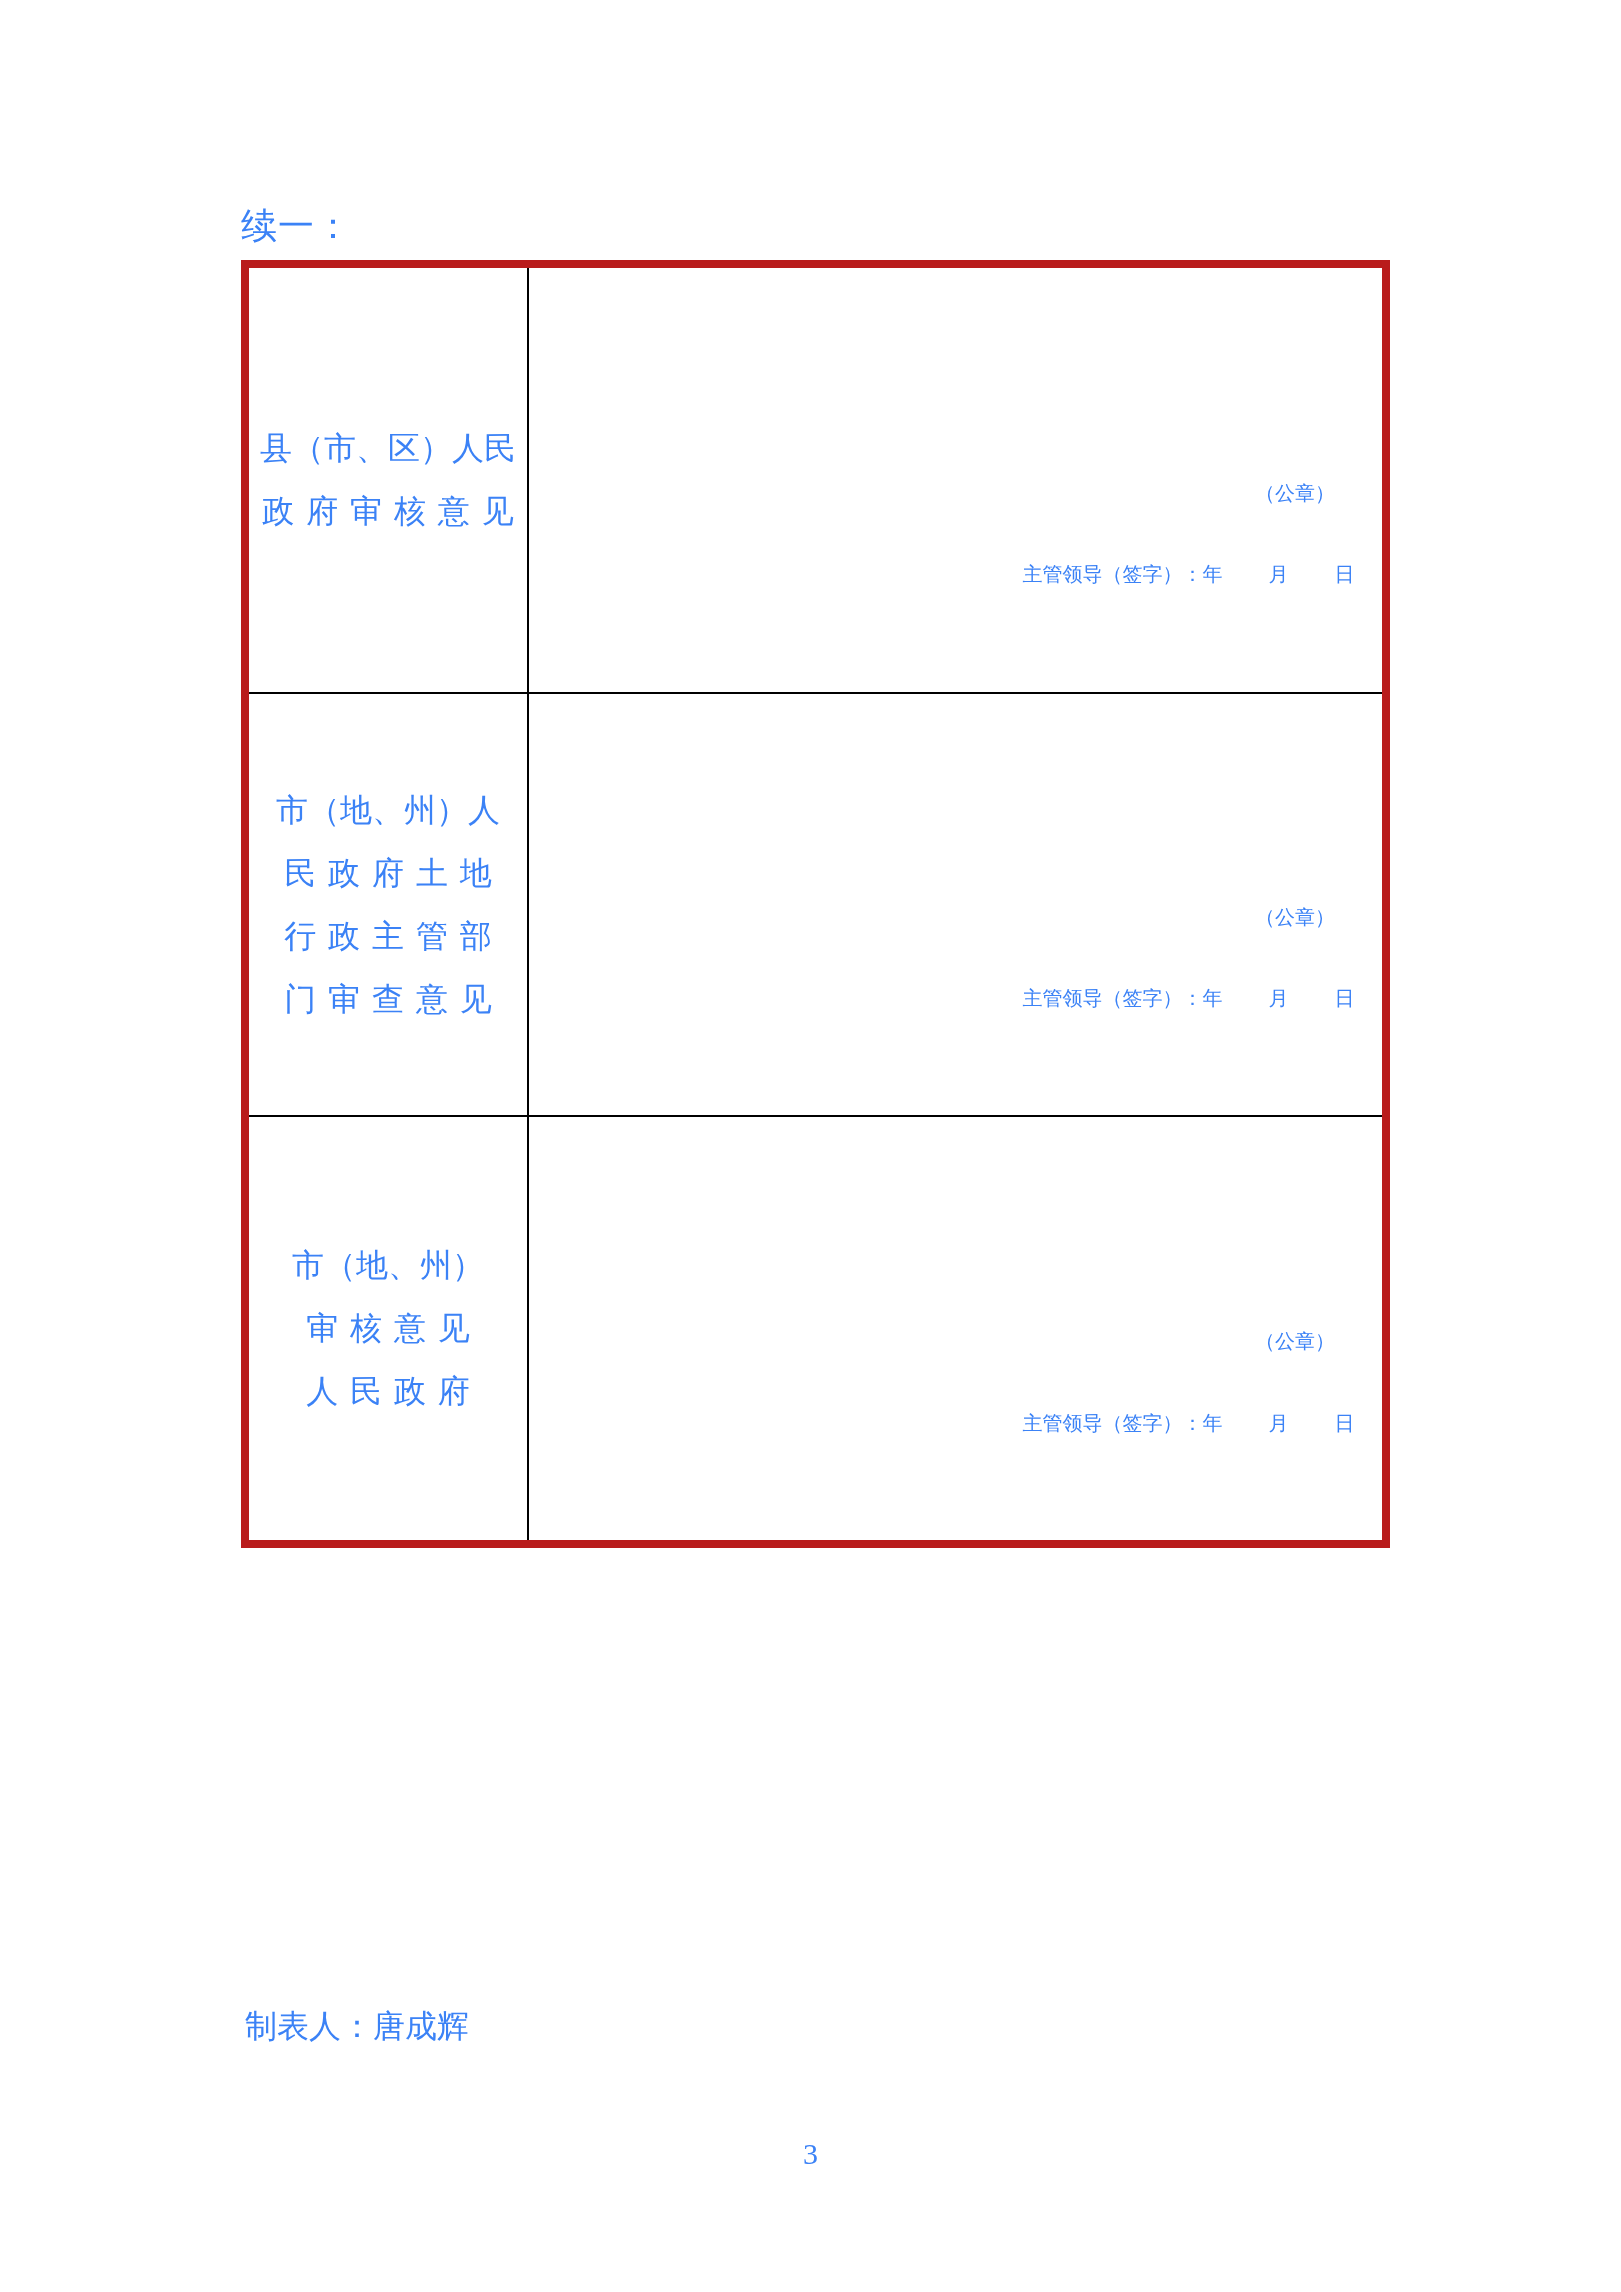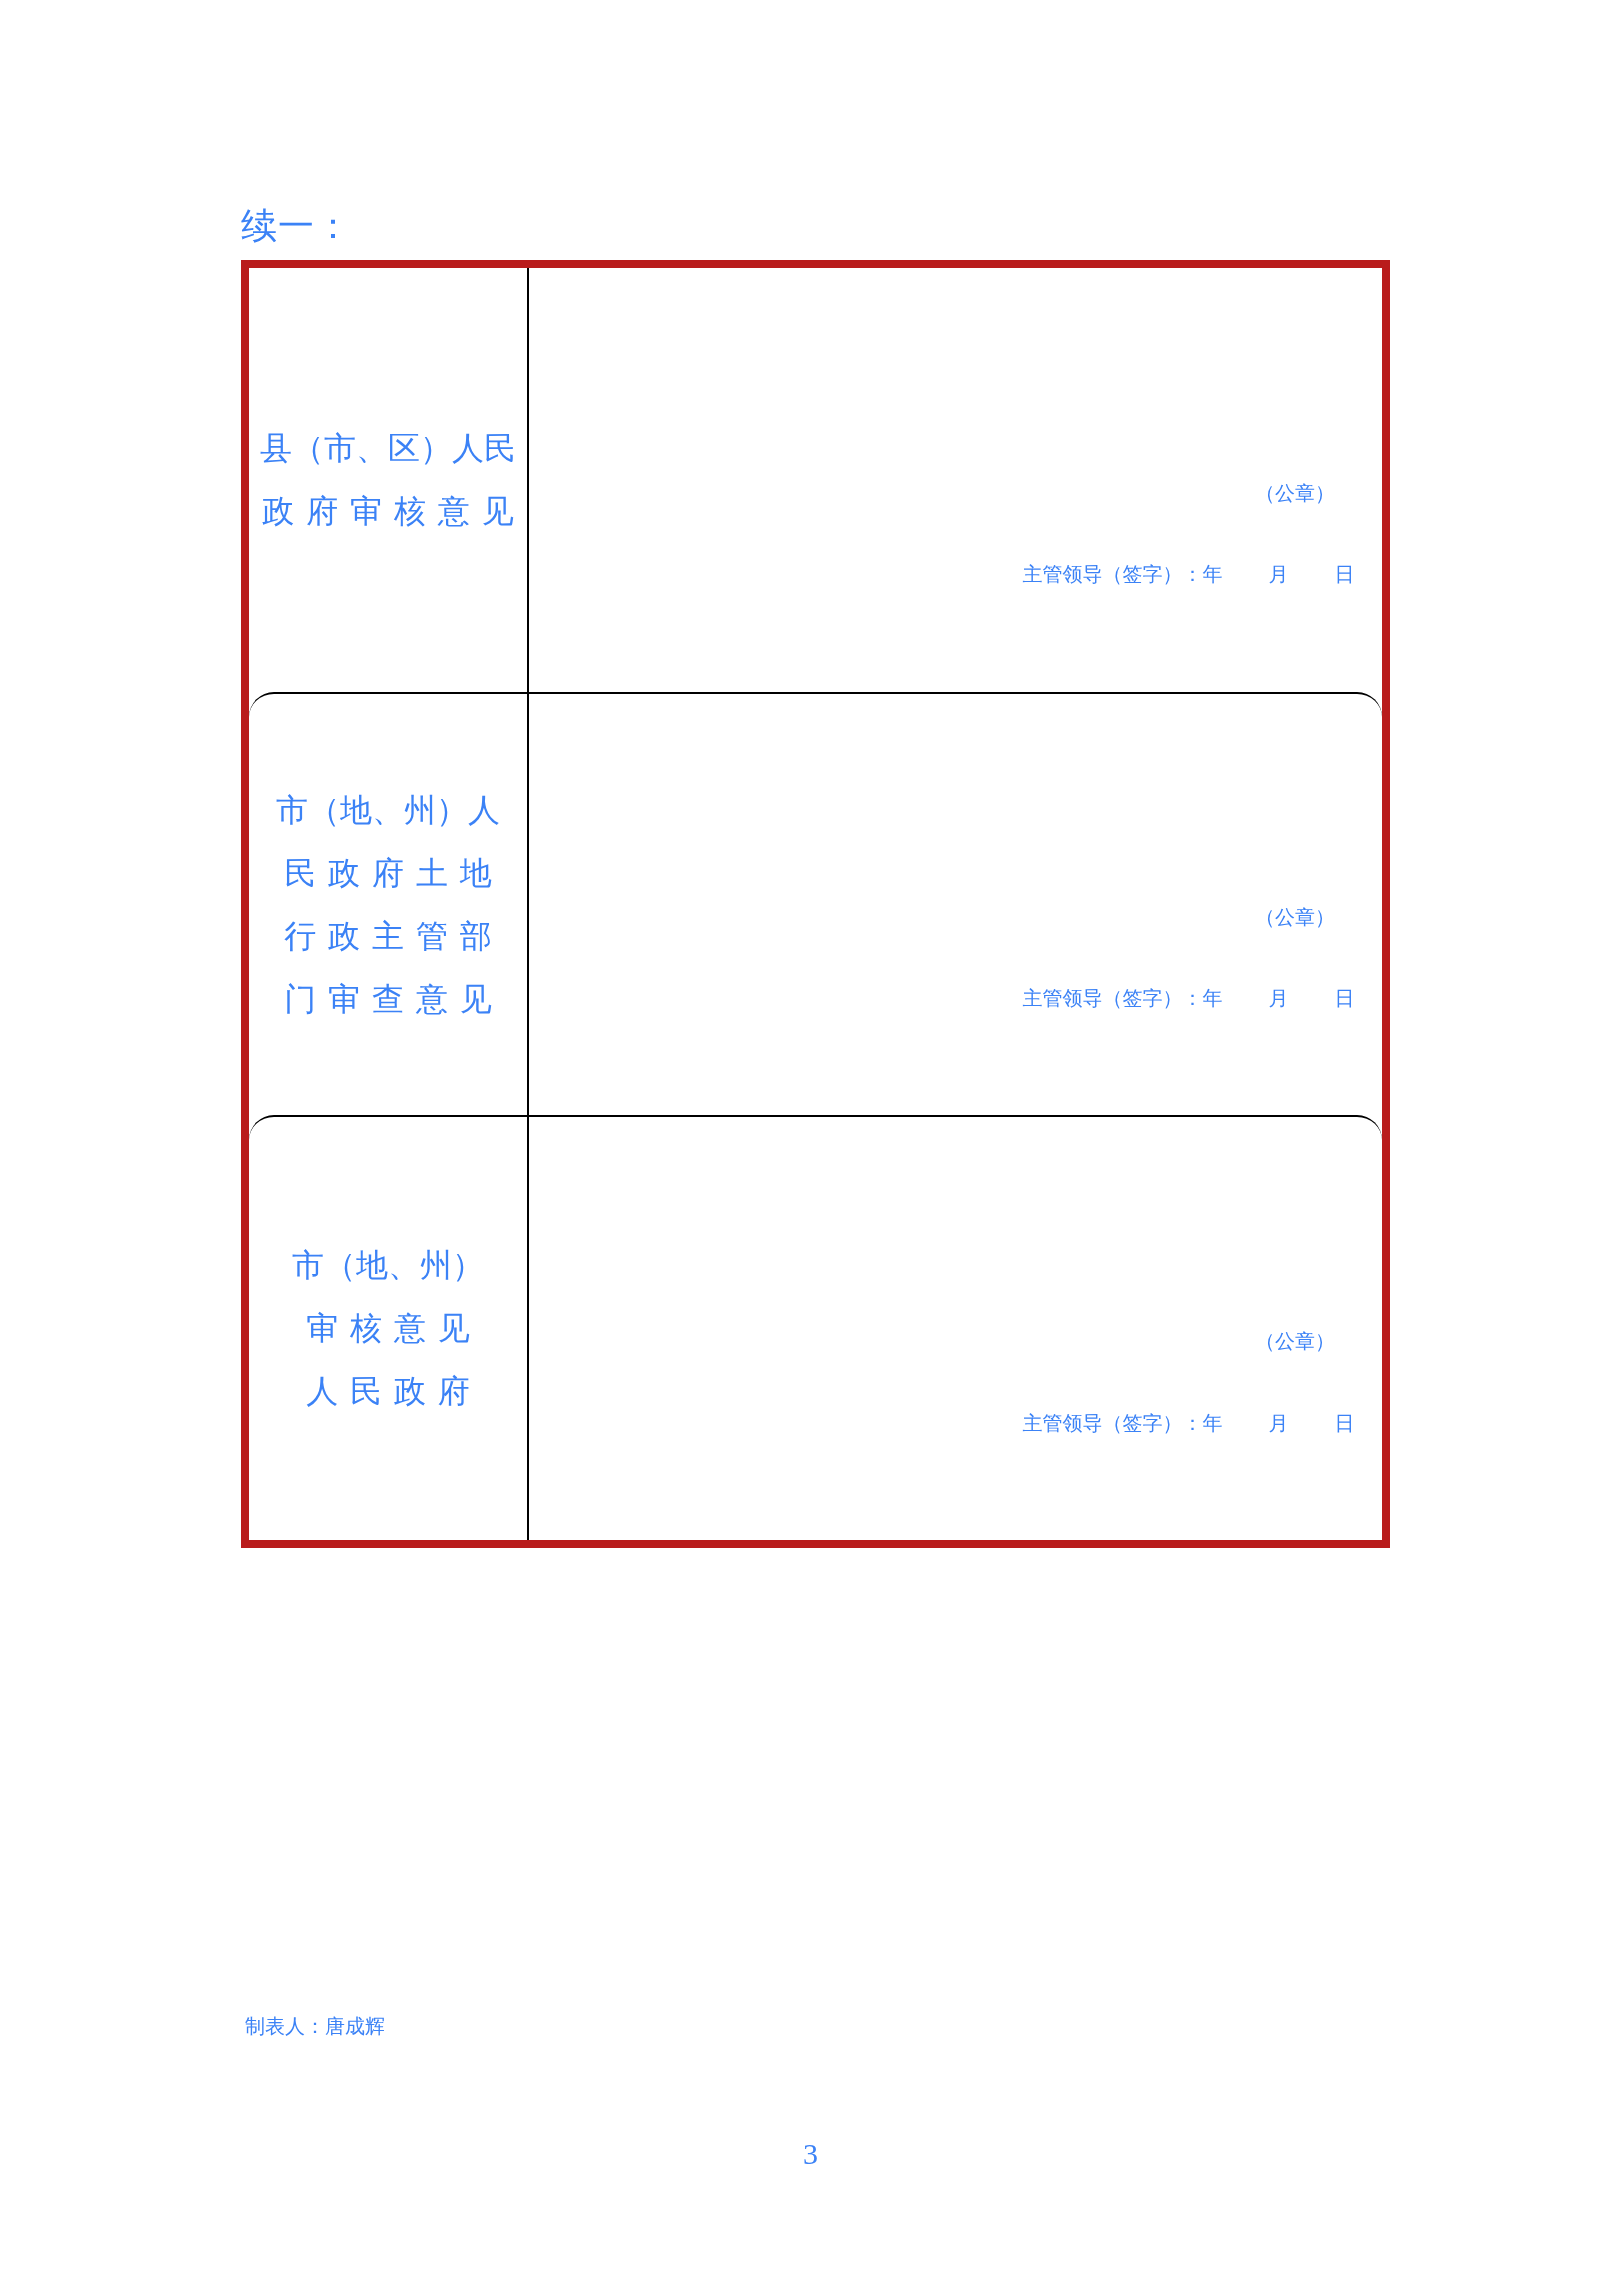--- a/index.html
+++ b/index.html
@@ -31,21 +31,20 @@
     top: 260px;
     width: 1133px;
     border: 8px solid #b91c1c;
   }
   .trow {
     display: flex;
     align-items: stretch;
   }
   .trow + .trow {
     border-top: 2px solid #000000;
-    border-radius: 25px;
   }
   .cell-left {
     width: 278px;
     border-right: 2px solid #000000;
     display: flex;
     flex-direction: column;
     justify-content: center;
     text-align: center;
     font-size: 32px;
     line-height: 63px;
@@ -85,21 +84,21 @@
     white-space: pre;
   }
   .row-h1 { height: 424px; }
   .row-h2 { height: 421px; }
   .row-h3 { height: 423px; }
   .row-h4 { height: 458px; }
   .preparer {
     position: absolute;
     left: 245px;
     top: 2005px;
-    font-size: 20px;
+    font-size: 32px;
     line-height: 43px;
     white-space: pre;
   }
   .pagenum {
     position: absolute;
     left: 0;
     width: 100%;
     top: 2135px;
     text-align: center;
     font-size: 30px;

